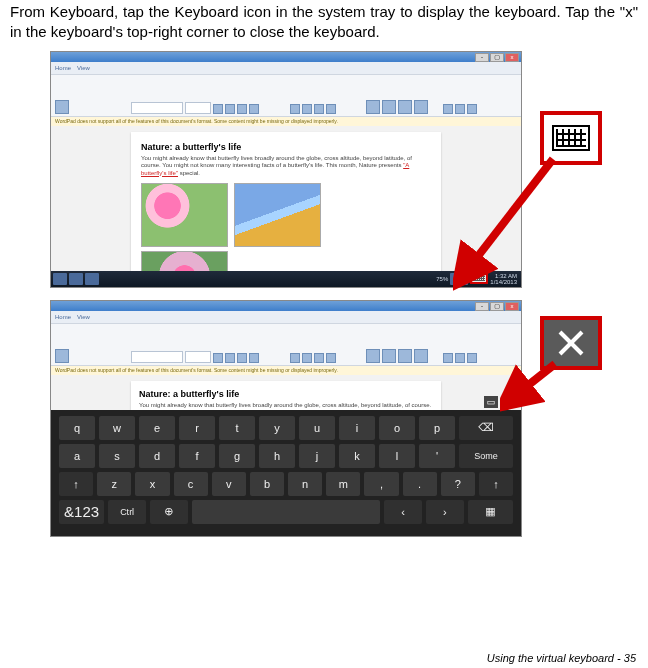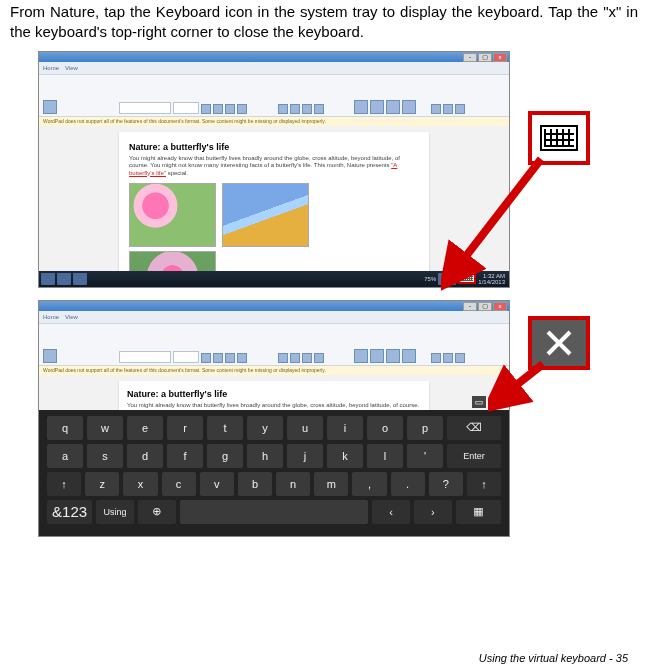--- a/index.html
+++ b/index.html
@@ -1,19 +1,19 @@
 <!DOCTYPE html>
 <html><head>
 <meta charset="utf-8">
 <style>
   html,body{margin:0;padding:0;background:#fff;font-family:Arial,Helvetica,sans-serif;color:#000}
   .page{width:648px;height:668px;position:relative;box-sizing:border-box;padding:0 10px}
   .intro{font-size:15px;line-height:1.35;text-align:justify;margin:2px 0 8px 0}
   .intro b{font-weight:400}
-  .figwrap{position:relative;margin-left:28px;width:560px}
+  .figwrap{position:relative;margin-left:40px;width:560px}
   .shot{position:relative;width:470px;height:235px;border:1px solid #888;background:#fff;overflow:hidden}
   .titlebar{height:10px;background:linear-gradient(#6ea0d8,#3e7ecb);position:relative}
   .winbtns{position:absolute;right:2px;top:1px;display:flex;gap:1px}
   .winbtns span{width:12px;height:7px;background:#d8d8d8;display:inline-block;border:1px solid #999;font-size:6px;line-height:6px;text-align:center}
   .winbtns span:last-child{background:#e06060;color:#fff}
   .ribbon{height:42px;background:#f4f6f9;border-bottom:1px solid #cfd6e0;display:flex;align-items:flex-end;gap:2px;padding:2px 4px;box-sizing:border-box}
   .ribgrp{flex:1;display:flex;align-items:center;gap:2px}
   .ribico{width:12px;height:12px;background:#9db8da;border:1px solid #6e8fb8}
   .ribico.s{width:8px;height:8px}
   .ribsel{width:50px;height:10px;border:1px solid #b8c4d4;background:#fff}
@@ -49,30 +49,30 @@
   .key.dark{background:#303030}
   
   .callout{position:absolute}
   .callbox{width:54px;height:46px;border:4px solid #d00000;background:#fff;display:flex;align-items:center;justify-content:center}
   .kbglyph{width:34px;height:22px;border:2px solid #000;position:relative}
   .kbglyph::before{content:"";position:absolute;inset:2px;background:
      repeating-linear-gradient(90deg,#000 0 2px,transparent 2px 6px),
      repeating-linear-gradient(0deg,#000 0 2px,transparent 2px 6px)}
   .xbox{width:54px;height:46px;border:4px solid #d00000;background:#5a5a5a;display:flex;align-items:center;justify-content:center}
   .xbox svg{width:32px;height:32px}
-  .footer{position:absolute;right:20px;bottom:6px;font-style:italic;font-size:11px}
+  .footer{position:absolute;right:12px;bottom:6px;font-style:italic;font-size:11px}
   svg.arrow{position:absolute;pointer-events:none}
 </style>
 </head>
 <body>
 
 <div class="page">
 
   <p class="intro">
-    <span>From Nature, tap the </span><b>Keyboard</b><span> icon in the system tray to display the keyboard. Tap the "x" in the keyboard's top-right corner to close the keyboard.</span>
+    <span>From Keyboard, tap the </span><b>Keyboard</b><span> icon in the system tray to display the keyboard. Tap the "x" in the keyboard's top-right corner to close the keyboard.</span>
   </p>
 
   <div class="figwrap">
 
     <div class="shot">
       <div class="titlebar">
         <div class="winbtns">
           <span>-</span>
           <span>▢</span>
           <span>x</span>
@@ -243,39 +243,39 @@
           <div class="key">a</div>
           <div class="key">s</div>
           <div class="key">d</div>
           <div class="key">f</div>
           <div class="key">g</div>
           <div class="key">h</div>
           <div class="key">j</div>
           <div class="key">k</div>
           <div class="key">l</div>
           <div class="key">'</div>
-          <div class="key w15 dark" style="font-size:9px">Enter</div>
+          <div class="key w15 dark" style="font-size:9px">Some</div>
         </div>
         <div class="krow">
           <div class="key dark">↑</div>
           <div class="key">z</div>
           <div class="key">x</div>
           <div class="key">c</div>
           <div class="key">v</div>
           <div class="key">b</div>
           <div class="key">n</div>
           <div class="key">m</div>
           <div class="key">,</div>
           <div class="key">.</div>
           <div class="key">?</div>
           <div class="key dark">↑</div>
         </div>
         <div class="krow">
           <div class="key w12 dark" style="font-size:15px">&amp;123</div>
-          <div class="key dark" style="font-size:9px">Using</div>
+          <div class="key dark" style="font-size:9px">Ctrl</div>
           <div class="key dark">⊕</div>
           <div class="key" style="flex:5"></div>
           <div class="key dark">‹</div>
           <div class="key dark">›</div>
           <div class="key w12 dark">▦</div>
         </div>
       </div>
     </div>
 
     <div class="callout" style="left:490px;top:265px">

